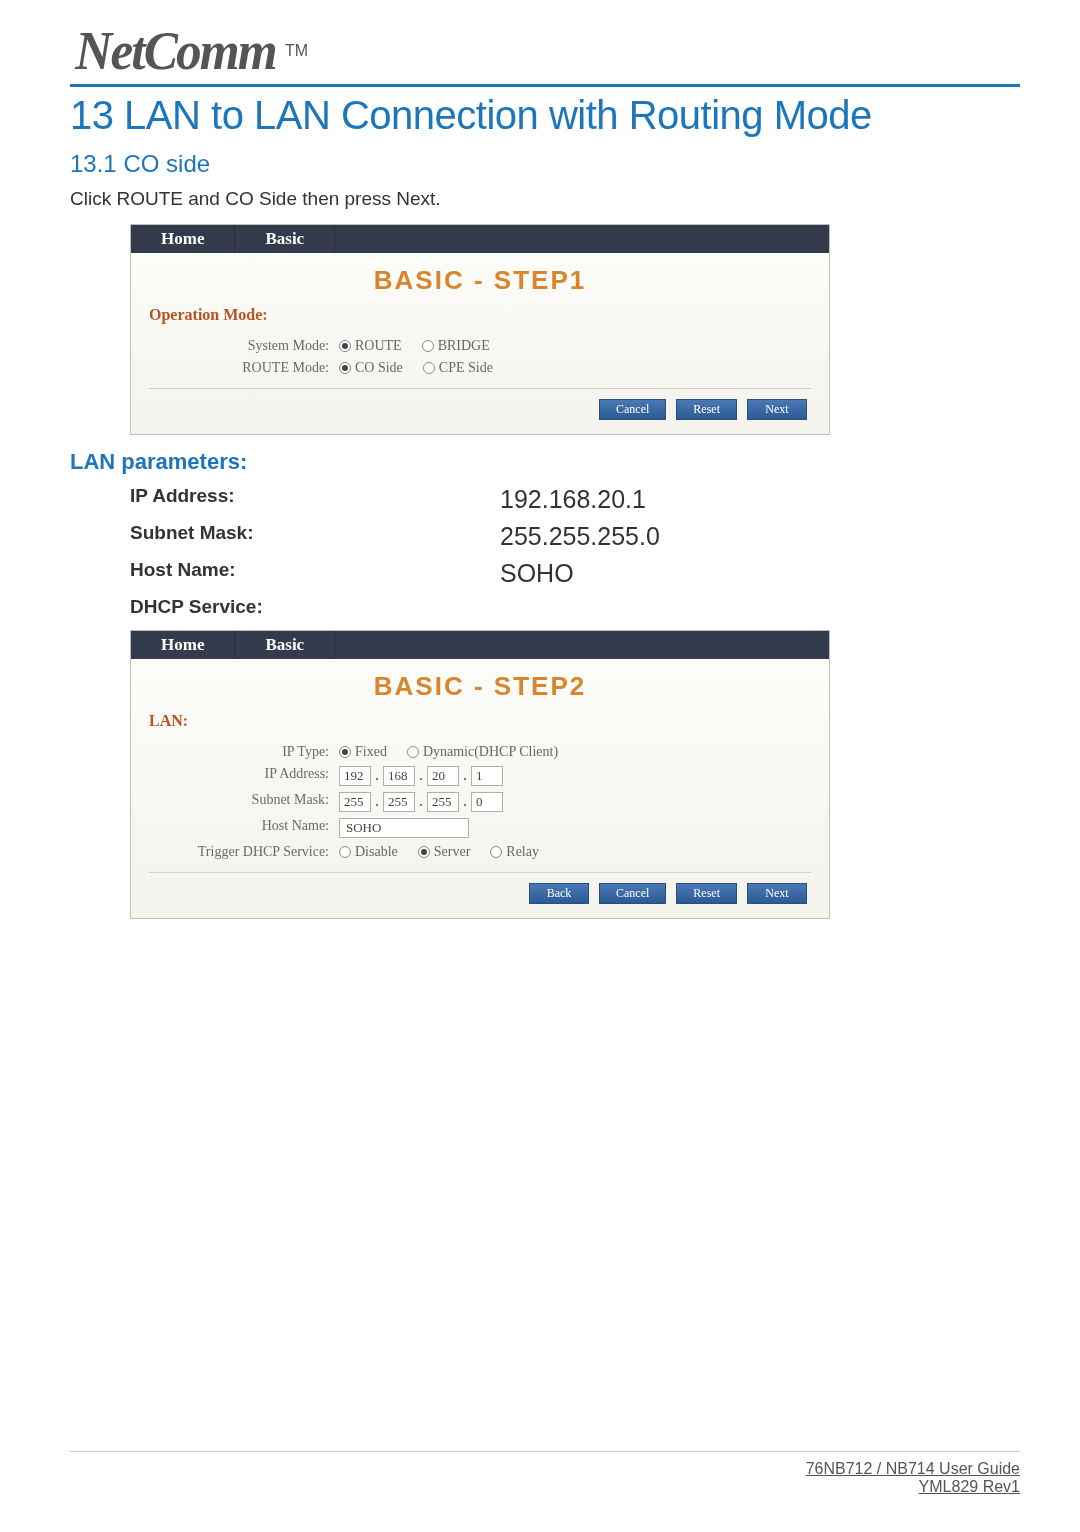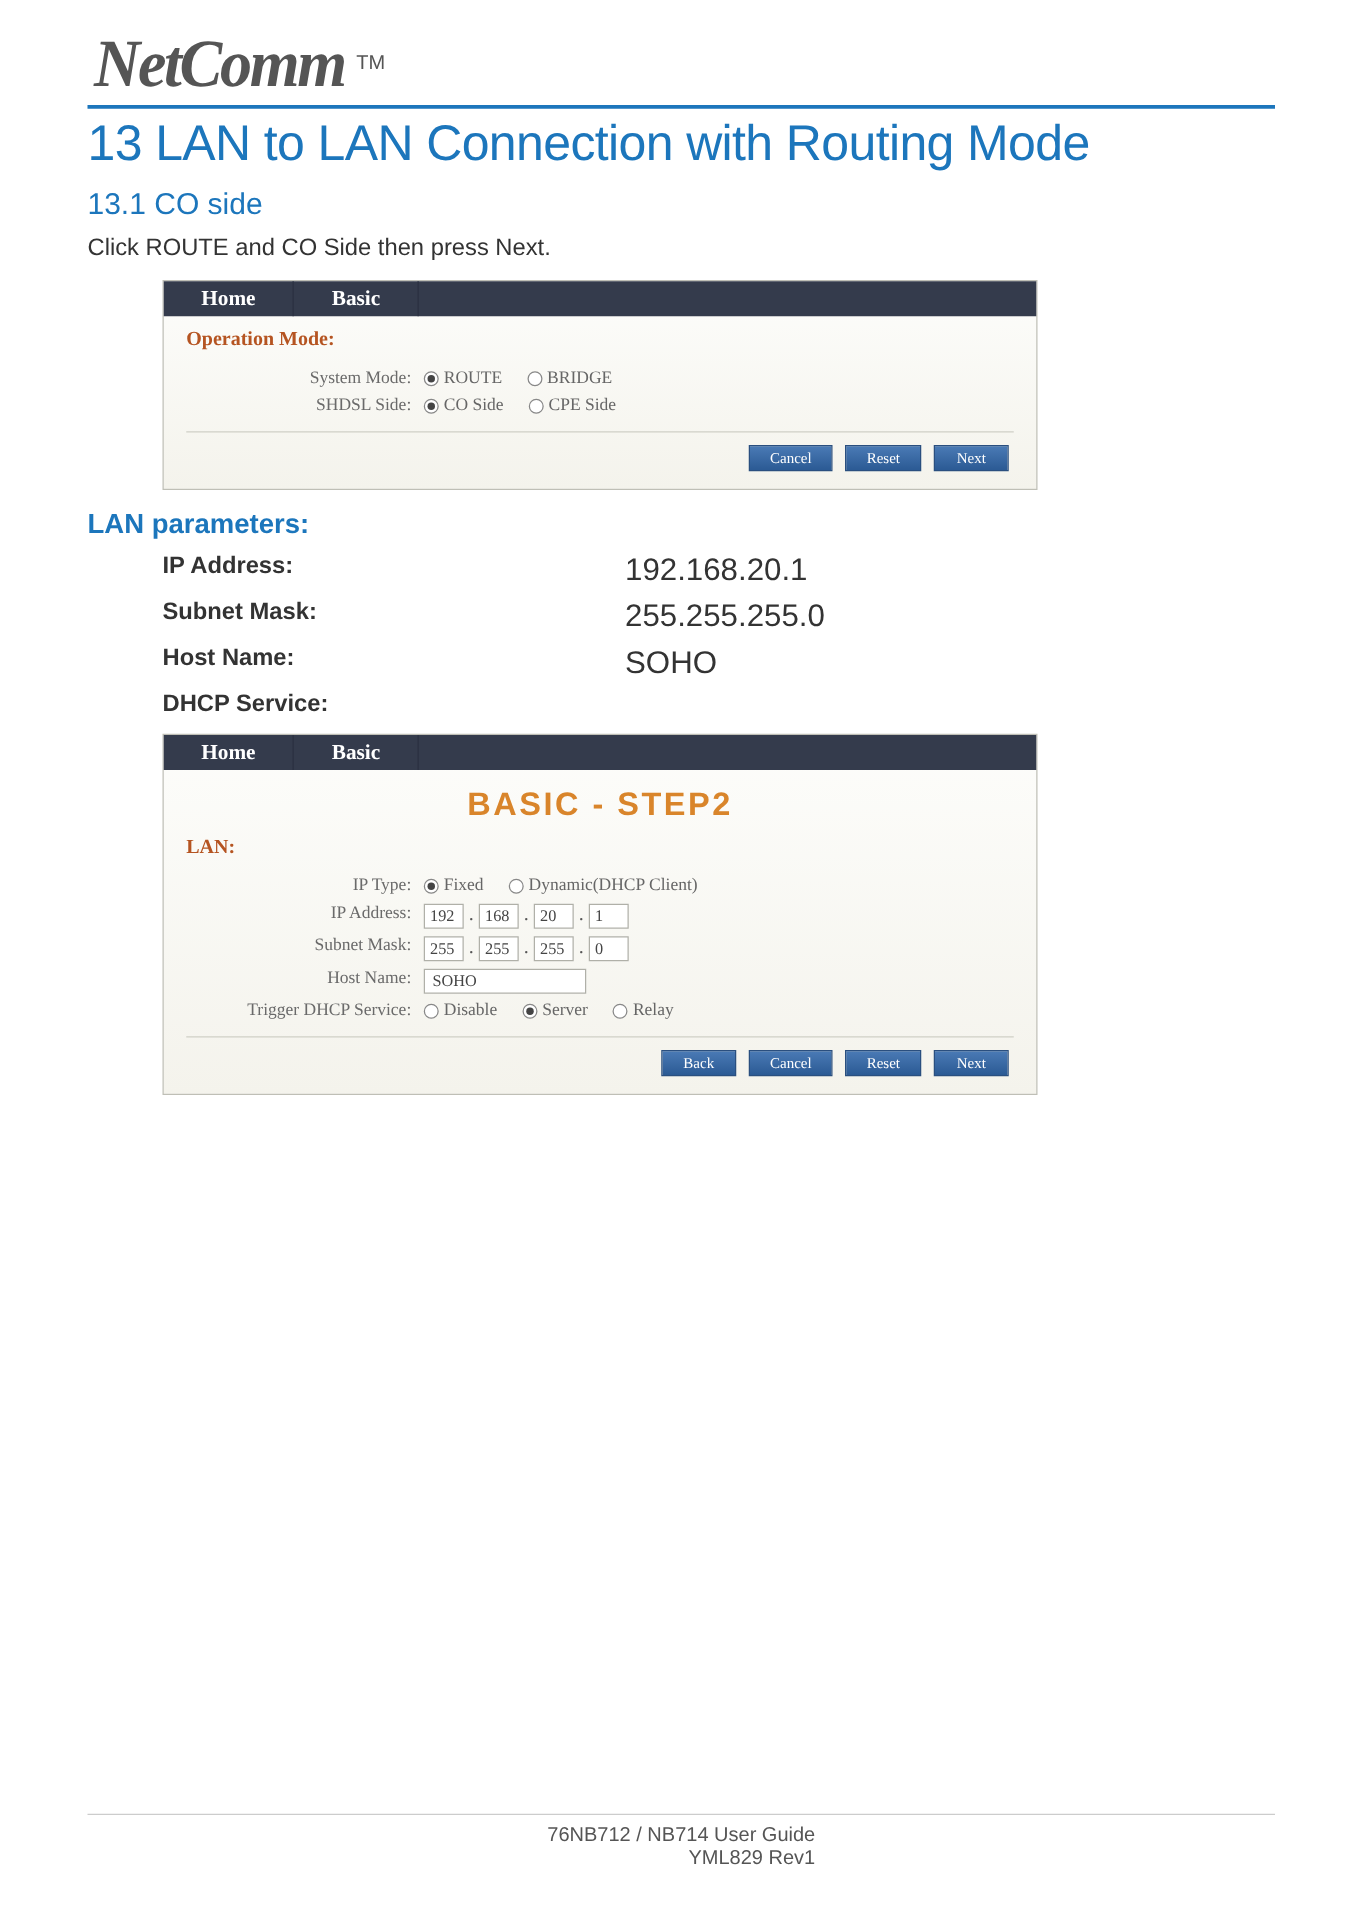--- a/index.html
+++ b/index.html
@@ -165,23 +165,24 @@
     color: #333;
   }
   .footer {
     position: absolute;
     bottom: 36px;
     left: 70px;
     right: 60px;
     border-top: 1px solid #ccc;
     padding-top: 8px;
     display: flex;
-    justify-content: center;
+    justify-content: flex-end;
     font-size: 16px;
     color: #555;
+    text-decoration: underline;
   }
   .footer-right { text-align: right; }
 </style>
 </head>
 <body>
 
 <div class="page">
   <div class="logo-row">
     <span class="logo">NetComm</span>
     <span class="tm">TM</span>
@@ -191,38 +192,39 @@
   <h2 class="section-title">13.1 CO side</h2>
   <p class="instruction">Click ROUTE and CO Side then press Next.</p>
 
   <div class="shot-wrap">
     <div class="ui-window">
       <div class="ui-tabs">
         <div class="ui-tab">Home</div>
         <div class="ui-tab">Basic</div>
       </div>
       <div class="ui-body">
+        <div class="ui-step-title">BASIC - STEP1</div>
         <div class="ui-group-label">Operation Mode:</div>
 
         <div class="ui-field-row">
           <div class="ui-field-label">System Mode:</div>
           <div class="radio-group">
             <div class="radio-item">
               <span class="radio-dot checked"></span>
               <span>ROUTE</span>
             </div>
             <div class="radio-item">
               <span class="radio-dot"></span>
               <span>BRIDGE</span>
             </div>
           </div>
         </div>
 
         <div class="ui-field-row">
-          <div class="ui-field-label">SHDSL Side:</div>
+          <div class="ui-field-label">ROUTE Mode:</div>
           <div class="radio-group">
             <div class="radio-item">
               <span class="radio-dot checked"></span>
               <span>CO Side</span>
             </div>
             <div class="radio-item">
               <span class="radio-dot"></span>
               <span>CPE Side</span>
             </div>
           </div>

